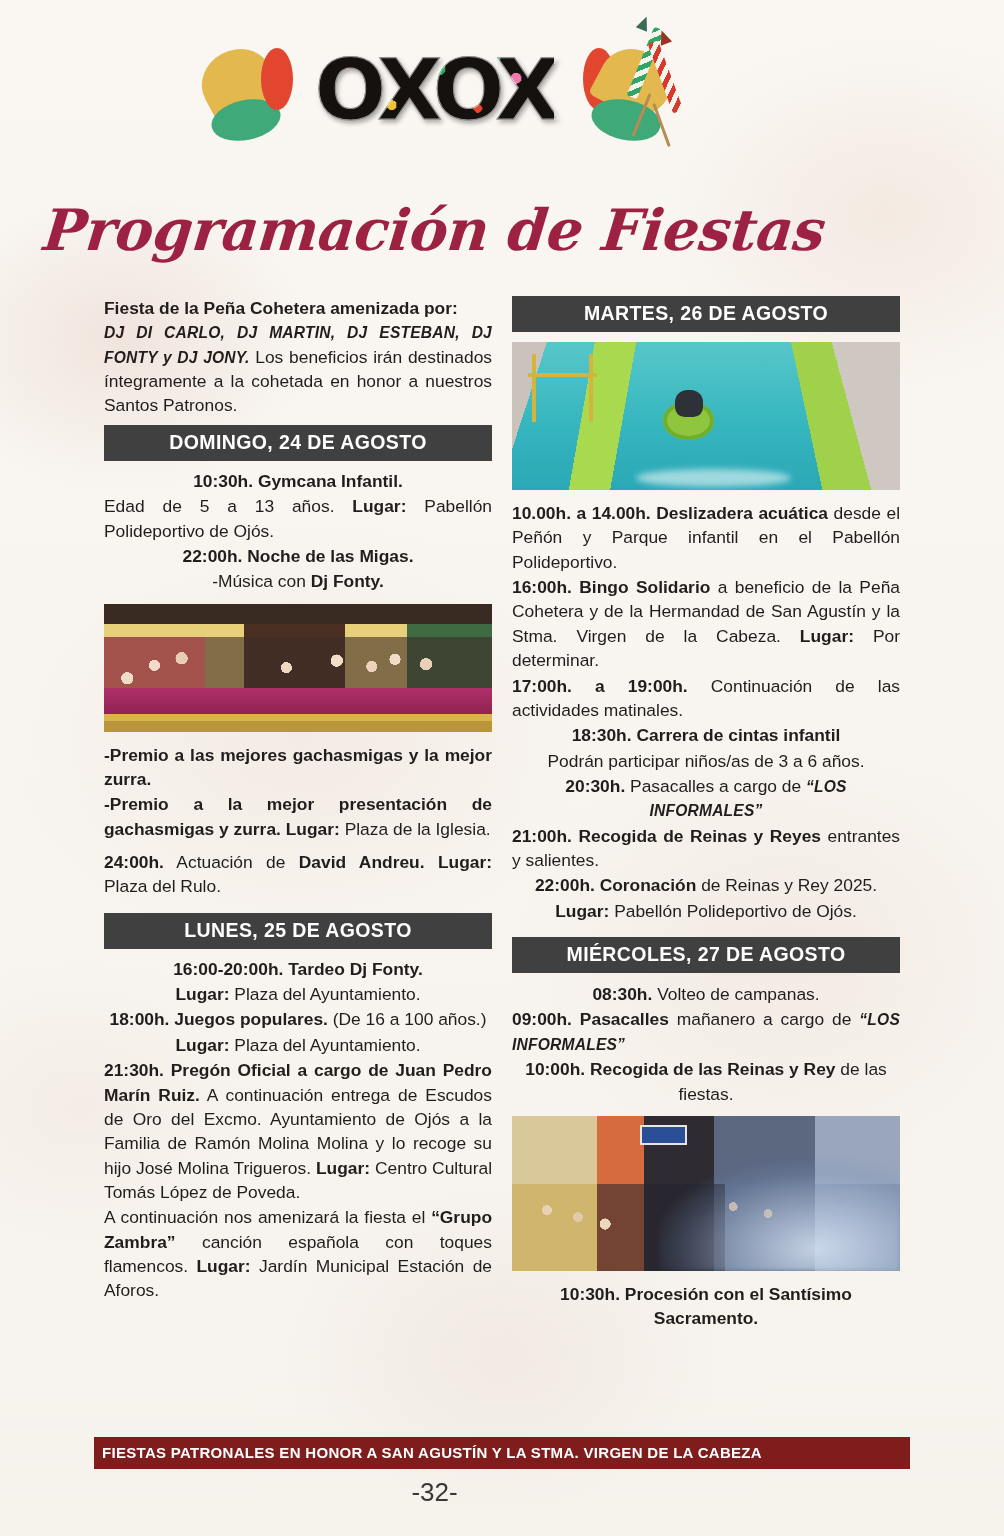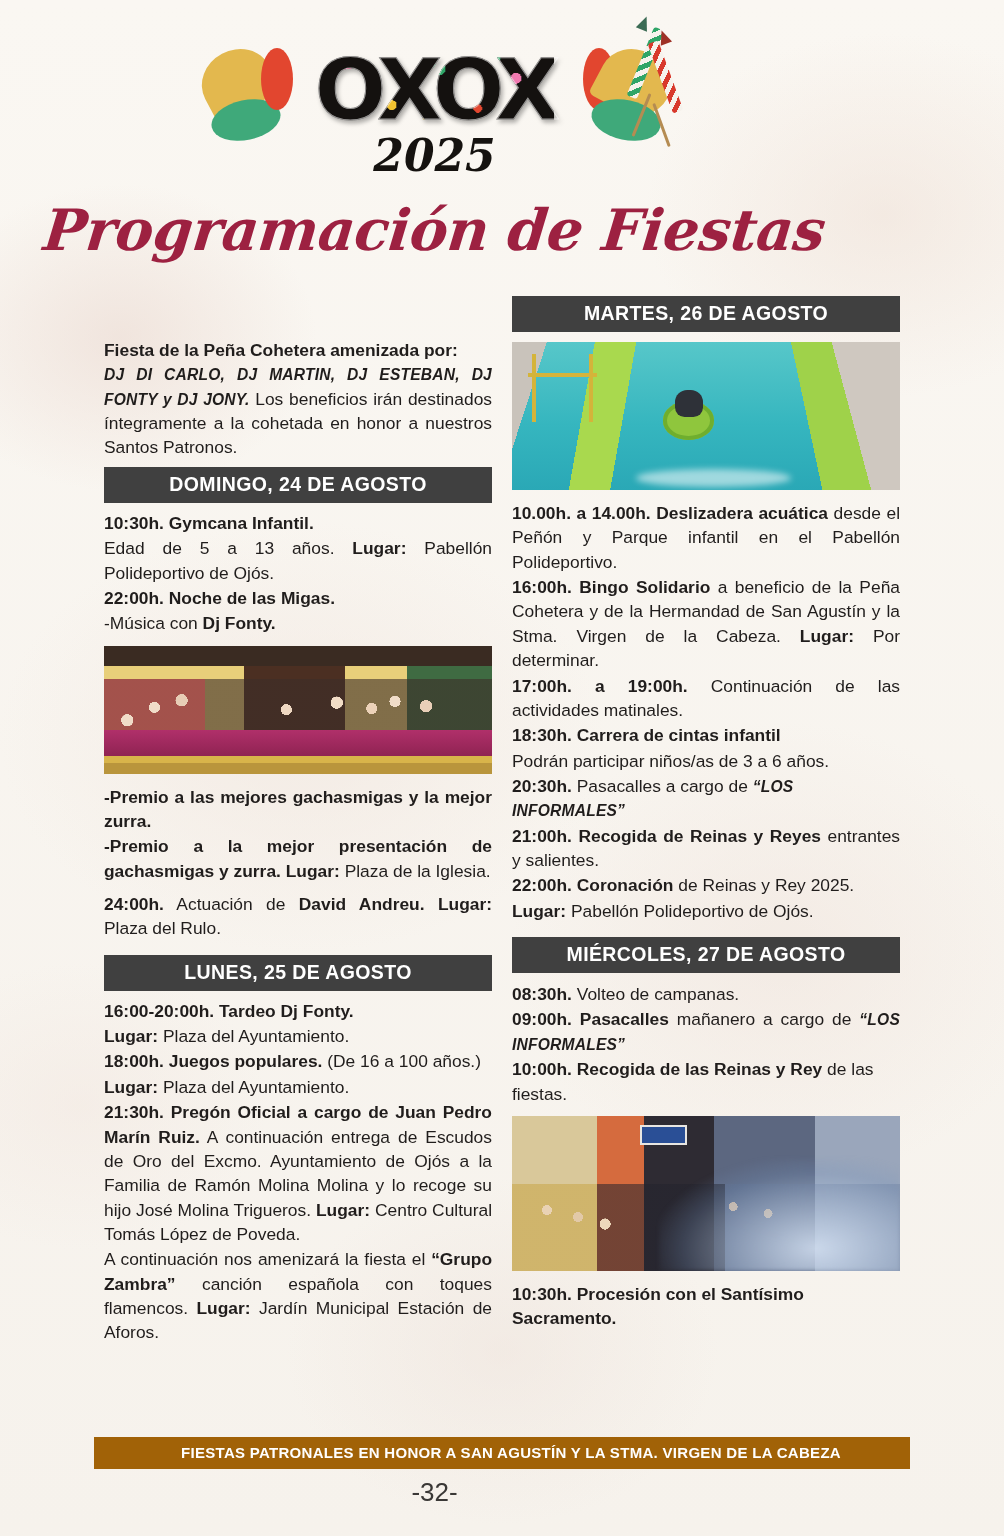--- a/index.html
+++ b/index.html
@@ -80,36 +80,36 @@
     font-family:"DejaVu Serif", serif;
     font-style:italic; font-weight:bold;
     font-size:57px; color:#9d2141;
     letter-spacing:-0.5px;
     transform: skewX(-6deg);
   }
 
   
   .columns{ position:absolute; top:296px; left:104px; width:796px; }
   .col{ width:388px; float:left; }
-  .col-left{ margin-right:20px;margin-top:42px; }
+  .col-left{ margin-right:20px; }
   .clear{ clear:both; }
 
   .daybar{
     background:#404040; color:#ffffff;
     text-align:center;
     font-family:"Liberation Sans", sans-serif;
     font-weight:bold; font-size:19.5px; letter-spacing:.4px;
     padding:6px 4px 7px 4px;
     margin:7px 0 8px 0;
     text-transform:uppercase;
   }
 
   .para{
     font-size:17.4px; line-height:1.40; color:#201d1c;
-    margin:0 0 1px 0; text-align:left;
+    margin:0 0 1px 0; text-align:center;
     font-family:"Liberation Sans", sans-serif;
   }
   .para.just{ text-align:justify; }
   .para b{ font-weight:bold; }
   .para .caps{ font-weight:bold; font-size:15.6px; letter-spacing:.2px;font-style:italic; }
 
   .photo{ width:100%; border:0; display:block; margin:10px 0 11px 0; position:relative; overflow:hidden; }
 
   
   .photo-slide{ height:148px;
@@ -171,23 +171,23 @@
       radial-gradient(circle 9px at 17% 38%, #e2c9a8 0 55%, transparent 56%),
       radial-gradient(circle 10px at 24% 46%, #edd8bb 0 55%, transparent 56%),
       radial-gradient(circle 8px at 57% 26%, #d7bca0 0 55%, transparent 56%),
       radial-gradient(circle 8px at 66% 34%, #cbb296 0 55%, transparent 56%),
       linear-gradient(90deg, rgba(200,165,70,.55) 0 22%, rgba(35,35,45,.55) 22% 55%, rgba(90,110,145,.30) 55% 100%);
   }
 
   
   .footer-bar{
     position:absolute; left:94px; width:816px; top:1437px;
-    background:#a16207; color:#fff;
-    text-align:center; font-weight:bold; font-size:15px; letter-spacing:.3px;
-    padding:7px 6px 8px 24px; text-transform:uppercase;
+    background:#7f1d1d; color:#fff;
+    text-align:left; font-weight:bold; font-size:15px; letter-spacing:.3px;
+    padding:7px 6px 8px 8px; text-transform:uppercase;
   }
   .page-num{
     position:absolute; left:0; right:0; top:1477px; text-align:center;
     font-size:26px; color:#3a3836;
   }
 </style>
 </head>
 <body>
 
 <div class="paper-texture"></div>
@@ -202,21 +202,20 @@
       <div class="blob b4"></div>
       <div class="blob b5"></div>
       <div class="blob b6"></div>
       <div class="stick s1"></div>
       <div class="stick s2"></div>
       <div class="rocket r1"></div>
       <div class="rocket r2"></div>
       <div class="rtip t1"></div>
       <div class="rtip t2"></div>
       <div class="logo-text">OXOX</div>
-      <div class="logo-year">2025</div>
     </div>
   </div>
 
   <div class="main-title">Programación de Fiestas</div>
 
   <div class="columns">
 
     <div class="col col-left">
 
       <p class="para just"><b>Fiesta de la Peña Cohetera amenizada por:</b><br><span class="caps">DJ DI CARLO, DJ MARTIN, DJ ESTEBAN, DJ FONTY y DJ JONY.</span><span> Los beneficios irán destinados íntegramente a la cohetada en honor a nuestros Santos Patronos.</span></p>

